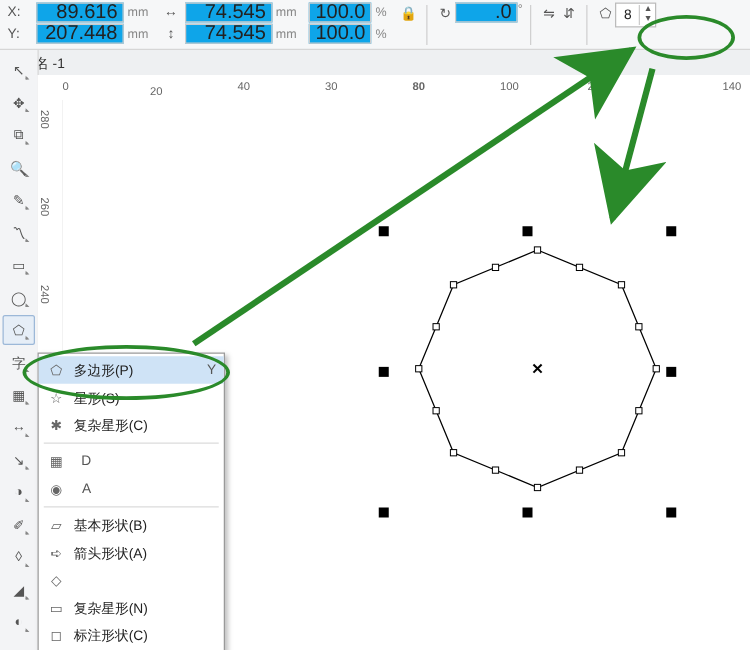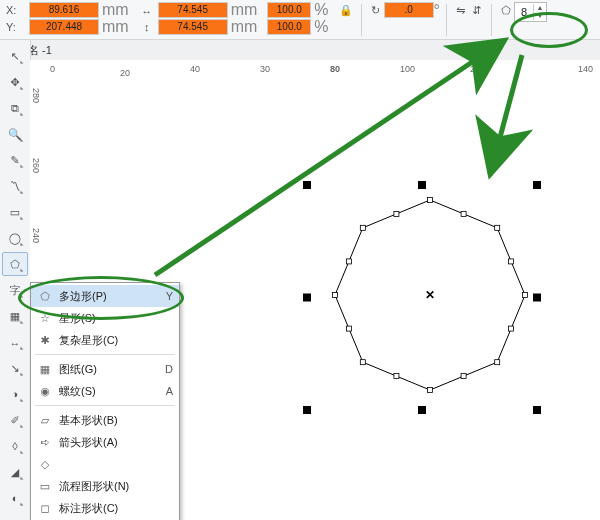--- a/index.html
+++ b/index.html
@@ -2,22 +2,22 @@
 <html><head>
 <meta charset="utf-8">
 <style>
   html,body{margin:0;padding:0;font-family:"Microsoft YaHei",Arial,sans-serif;font-size:11px;color:#222;background:#fff}
   #app{position:relative;width:600px;height:520px;overflow:hidden;background:#fdfdfd}
   
   .propbar{display:flex;align-items:flex-start;height:40px;background:#f6f7f8;border-bottom:1px solid #d6d6d6;padding:2px 6px;box-sizing:border-box}
   .propcol{display:flex;flex-direction:column;margin-right:10px;gap:1px}
   .proprow{display:flex;align-items:center;gap:3px;height:16px}
   .lbl{color:#555;min-width:20px}
-  .val{background:#f97316;border:1px solid #ccc;padding:0 4px;min-width:60px;height:14px;line-height:14px;font-size:10px;text-align:center}
-  .unit{color:#888;font-size:16px}
+  .val{background:#0ea5e9;border:1px solid #ccc;padding:0 4px;min-width:60px;height:14px;line-height:14px;font-size:16px;text-align:right}
+  .unit{color:#888;font-size:10px}
   .iconbtn{width:16px;height:16px;display:flex;align-items:center;justify-content:center;color:#555}
   .sep{width:1px;height:32px;background:#d0d0d0;margin:2px 6px}
   .spin{display:flex;align-items:center;border:1px solid #bbb;background:#fff;height:18px}
   .spin span{padding:0 6px}
   .spin .arrows{width:12px;display:flex;flex-direction:column;border-left:1px solid #ccc}
   .spin .arrows div{height:8px;font-size:7px;line-height:8px;text-align:center;color:#555;cursor:pointer}
   
   .docbar{height:20px;background:#eef0f2;border-bottom:1px solid #d6d6d6;display:flex;align-items:center;padding:0 6px;font-size:11px;color:#333}
   
   .hruler{position:absolute;left:30px;right:0;top:60px;height:20px;background:#fff;border-bottom:1px solid #ccc}
@@ -183,46 +183,44 @@
         <span class="rkey"></span>
       </div>
       <div class="row">
         <span class="ricon">✱</span>
         <span class="rlbl">复杂星形(C)</span>
         <span class="rkey"></span>
       </div>
       <div class="div"></div>
       <div class="row">
         <span class="ricon">▦</span>
-        <span class="rlbl">图纸(G)</span>
         <span class="rkey">D</span>
       </div>
       <div class="row">
         <span class="ricon">◉</span>
-        <span class="rlbl">螺纹(S)</span>
         <span class="rkey">A</span>
       </div>
       <div class="div"></div>
       <div class="row">
         <span class="ricon">▱</span>
         <span class="rlbl">基本形状(B)</span>
         <span class="rkey"></span>
       </div>
       <div class="row">
         <span class="ricon">➪</span>
         <span class="rlbl">箭头形状(A)</span>
         <span class="rkey"></span>
       </div>
       <div class="row">
         <span class="ricon">◇</span>
         <span class="rkey"></span>
       </div>
       <div class="row">
         <span class="ricon">▭</span>
-        <span class="rlbl">流程图形状(N)</span>
+        <span class="rlbl">复杂星形(N)</span>
         <span class="rkey"></span>
       </div>
       <div class="row">
         <span class="ricon">◻</span>
         <span class="rlbl">标注形状(C)</span>
         <span class="rkey"></span>
       </div>
     </div>
 
 <svg width="600" height="520" style="position:absolute;left:0;top:0;pointer-events:none">

